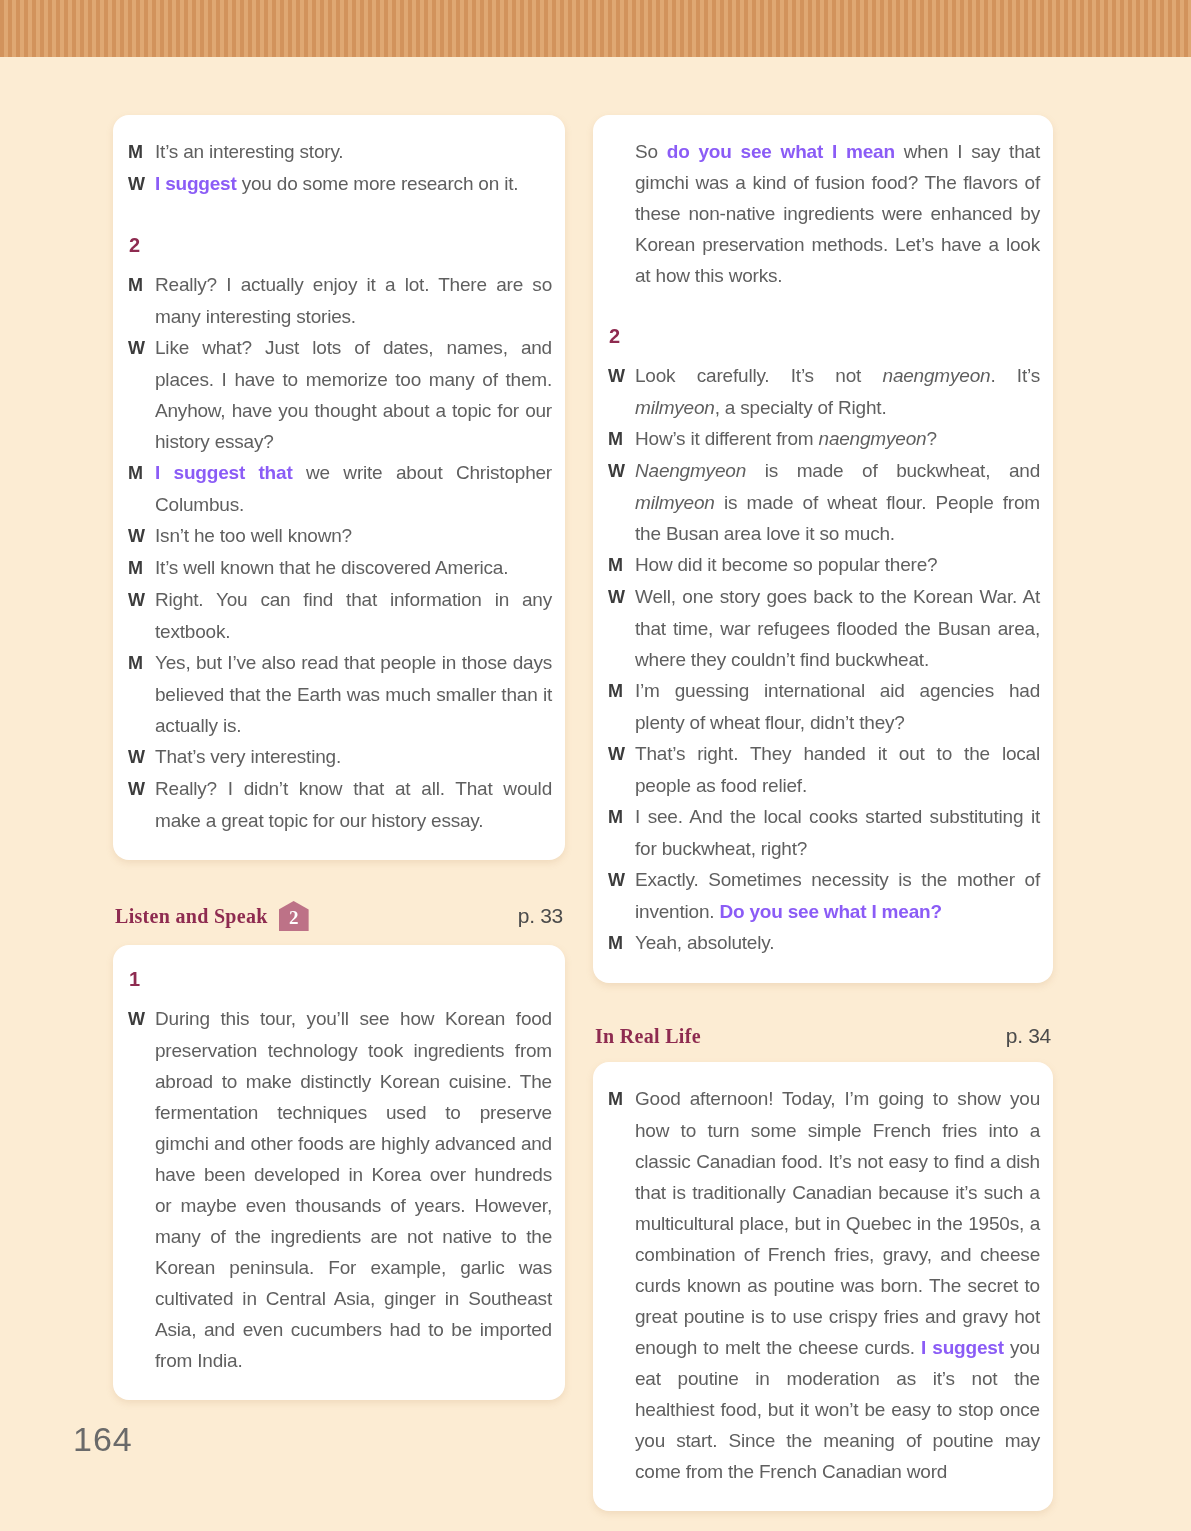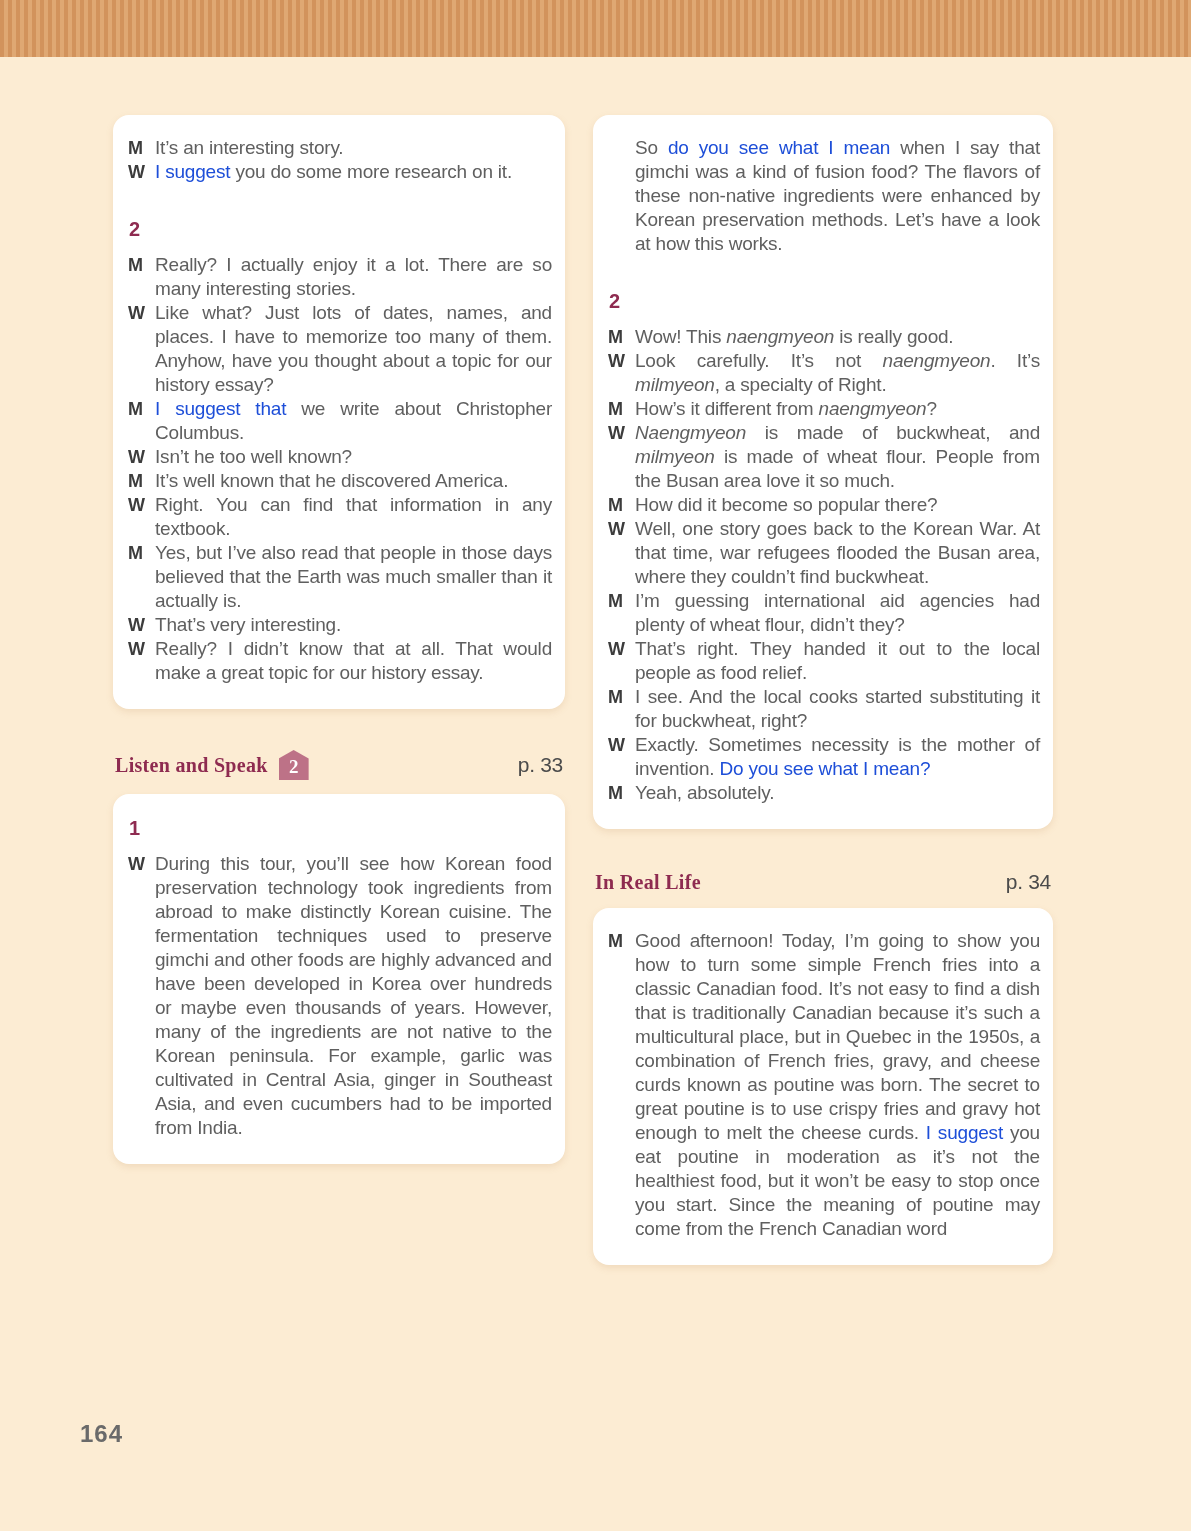--- a/index.html
+++ b/index.html
@@ -38,38 +38,38 @@
     font-weight: 700;
     font-size: 20px;
     color: #8e2b50;
     margin: 34px 0 12px 0;
     padding-left: 1px;
   }
   .section-number.first { margin-top: 2px; }
 
   .line {
     font-size: 19px;
-    line-height: 24px;
+    line-height: 31px;
     color: #5f5f5f;
     letter-spacing: -0.2px;
     text-align: justify;
     padding-left: 27px;
     text-indent: -27px;
   }
   .line.cont { text-indent: 0; }
   .speaker {
     display: inline-block;
     width: 27px;
     text-indent: 0;
     font-weight: 700;
     font-size: 18px;
     color: #3c3c3c;
   }
   .seg-normal { }
-  .seg-bold   { font-weight: 400; color: #1d4ed8; }
+  .seg-bold   { font-weight: 700; color: #8b5cf6; }
   .seg-italic { font-style: italic; }
 
   .section-header {
     display: flex;
     align-items: center;
     margin: 41px 2px 14px 2px;
   }
   .header-title {
     font-family: "Liberation Serif", serif;
     font-weight: 700;
@@ -95,24 +95,24 @@
   }
   .page-ref {
     margin-left: auto;
     font-weight: 400;
     font-size: 21px;
     color: #4b4b4b;
     letter-spacing: -0.3px;
   }
   .page-number {
     position: absolute;
-    left: 80px;
+    left: 73px;
     top: 1420px;
-    font-weight: 700;
-    font-size: 24px;
+    font-weight: 400;
+    font-size: 34px;
     color: #6a6a6a;
     letter-spacing: 1px;
   }
 </style>
 </head>
 <body>
 
 <div class="stripe-band"></div>
 
 <div class="content">
@@ -138,21 +138,20 @@
       </div>
       <div class="script-box">
         <div class="section-number first">1</div>
         <div class="line"><span class="speaker">W</span><span class="text"><span class="seg-normal">During this tour, you’ll see how Korean food preservation technology took ingredients from abroad to make distinctly Korean cuisine. The fermentation techniques used to preserve gimchi and other foods are highly advanced and have been developed in Korea over hundreds or maybe even thousands of years. However, many of the ingredients are not native to the Korean peninsula. For example, garlic was cultivated in Central Asia, ginger in Southeast Asia, and even cucumbers had to be imported from India.</span></span></div>
       </div>
     </div>
   <div class="col col-right" id="col-right">
       <div class="script-box">
         <div class="line cont"><span class="text"><span class="seg-normal">So </span><span class="seg-bold">do you see what I mean</span><span class="seg-normal"> when I say that gimchi was a kind of fusion food? The flavors of these non-native ingredients were enhanced by Korean preservation methods. Let’s have a look at how this works.</span></span></div>
         <div class="section-number">2</div>
-        <div class="line"><span class="speaker">M</span><span class="text"><span class="seg-normal">Wow! This </span><span class="seg-italic">naengmyeon</span><span class="seg-normal"> is really good.</span></span></div>
         <div class="line"><span class="speaker">W</span><span class="text"><span class="seg-normal">Look carefully. It’s not </span><span class="seg-italic">naengmyeon</span><span class="seg-normal">. It’s </span><span class="seg-italic">milmyeon</span><span class="seg-normal">, a specialty of Right.</span></span></div>
         <div class="line"><span class="speaker">M</span><span class="text"><span class="seg-normal">How’s it different from </span><span class="seg-italic">naengmyeon</span><span class="seg-normal">?</span></span></div>
         <div class="line"><span class="speaker">W</span><span class="text"><span class="seg-italic">Naengmyeon</span><span class="seg-normal"> is made of buckwheat, and </span><span class="seg-italic">milmyeon</span><span class="seg-normal"> is made of wheat flour. People from the Busan area love it so much.</span></span></div>
         <div class="line"><span class="speaker">M</span><span class="text"><span class="seg-normal">How did it become so popular there?</span></span></div>
         <div class="line"><span class="speaker">W</span><span class="text"><span class="seg-normal">Well, one story goes back to the Korean War. At that time, war refugees flooded the Busan area, where they couldn’t find buckwheat.</span></span></div>
         <div class="line"><span class="speaker">M</span><span class="text"><span class="seg-normal">I’m guessing international aid agencies had plenty of wheat flour, didn’t they?</span></span></div>
         <div class="line"><span class="speaker">W</span><span class="text"><span class="seg-normal">That’s right. They handed it out to the local people as food relief.</span></span></div>
         <div class="line"><span class="speaker">M</span><span class="text"><span class="seg-normal">I see. And the local cooks started substituting it for buckwheat, right?</span></span></div>
         <div class="line"><span class="speaker">W</span><span class="text"><span class="seg-normal">Exactly. Sometimes necessity is the mother of invention. </span><span class="seg-bold">Do you see what I mean?</span></span></div>
         <div class="line"><span class="speaker">M</span><span class="text"><span class="seg-normal">Yeah, absolutely.</span></span></div>

